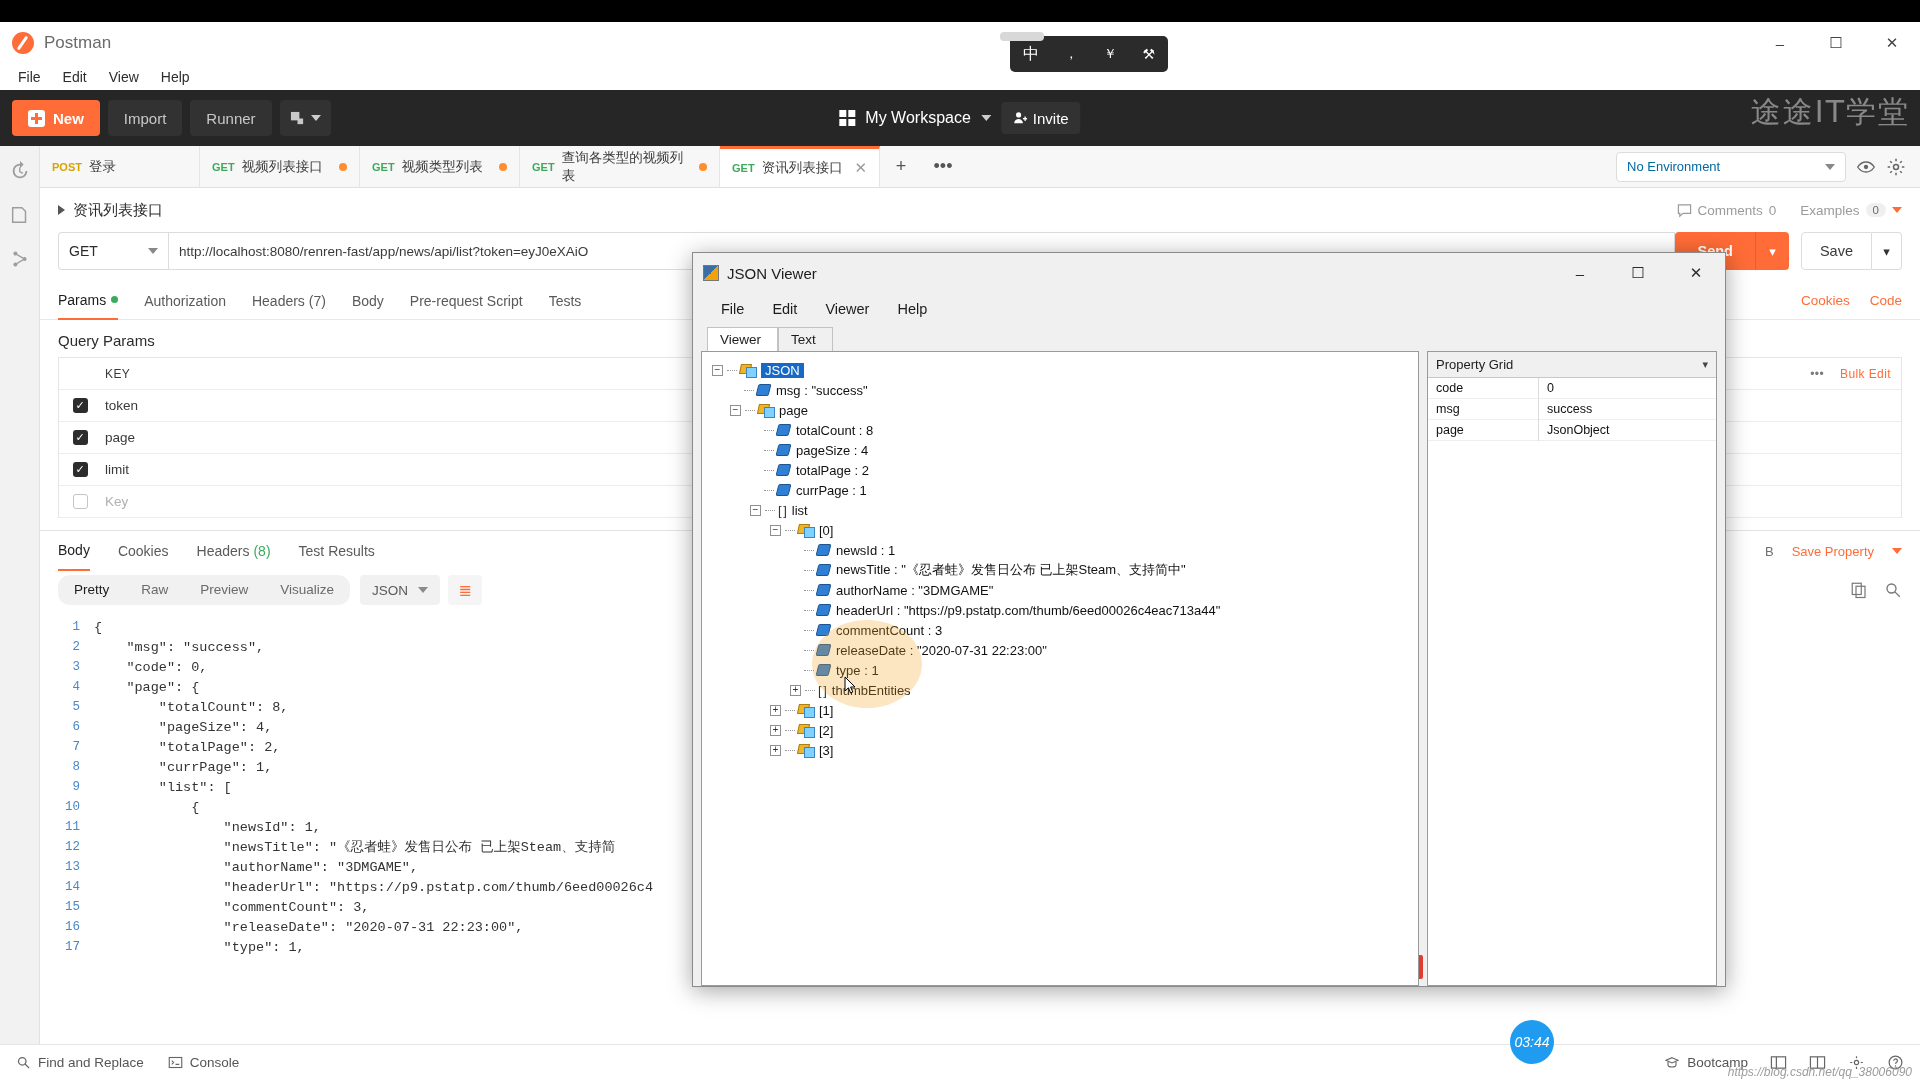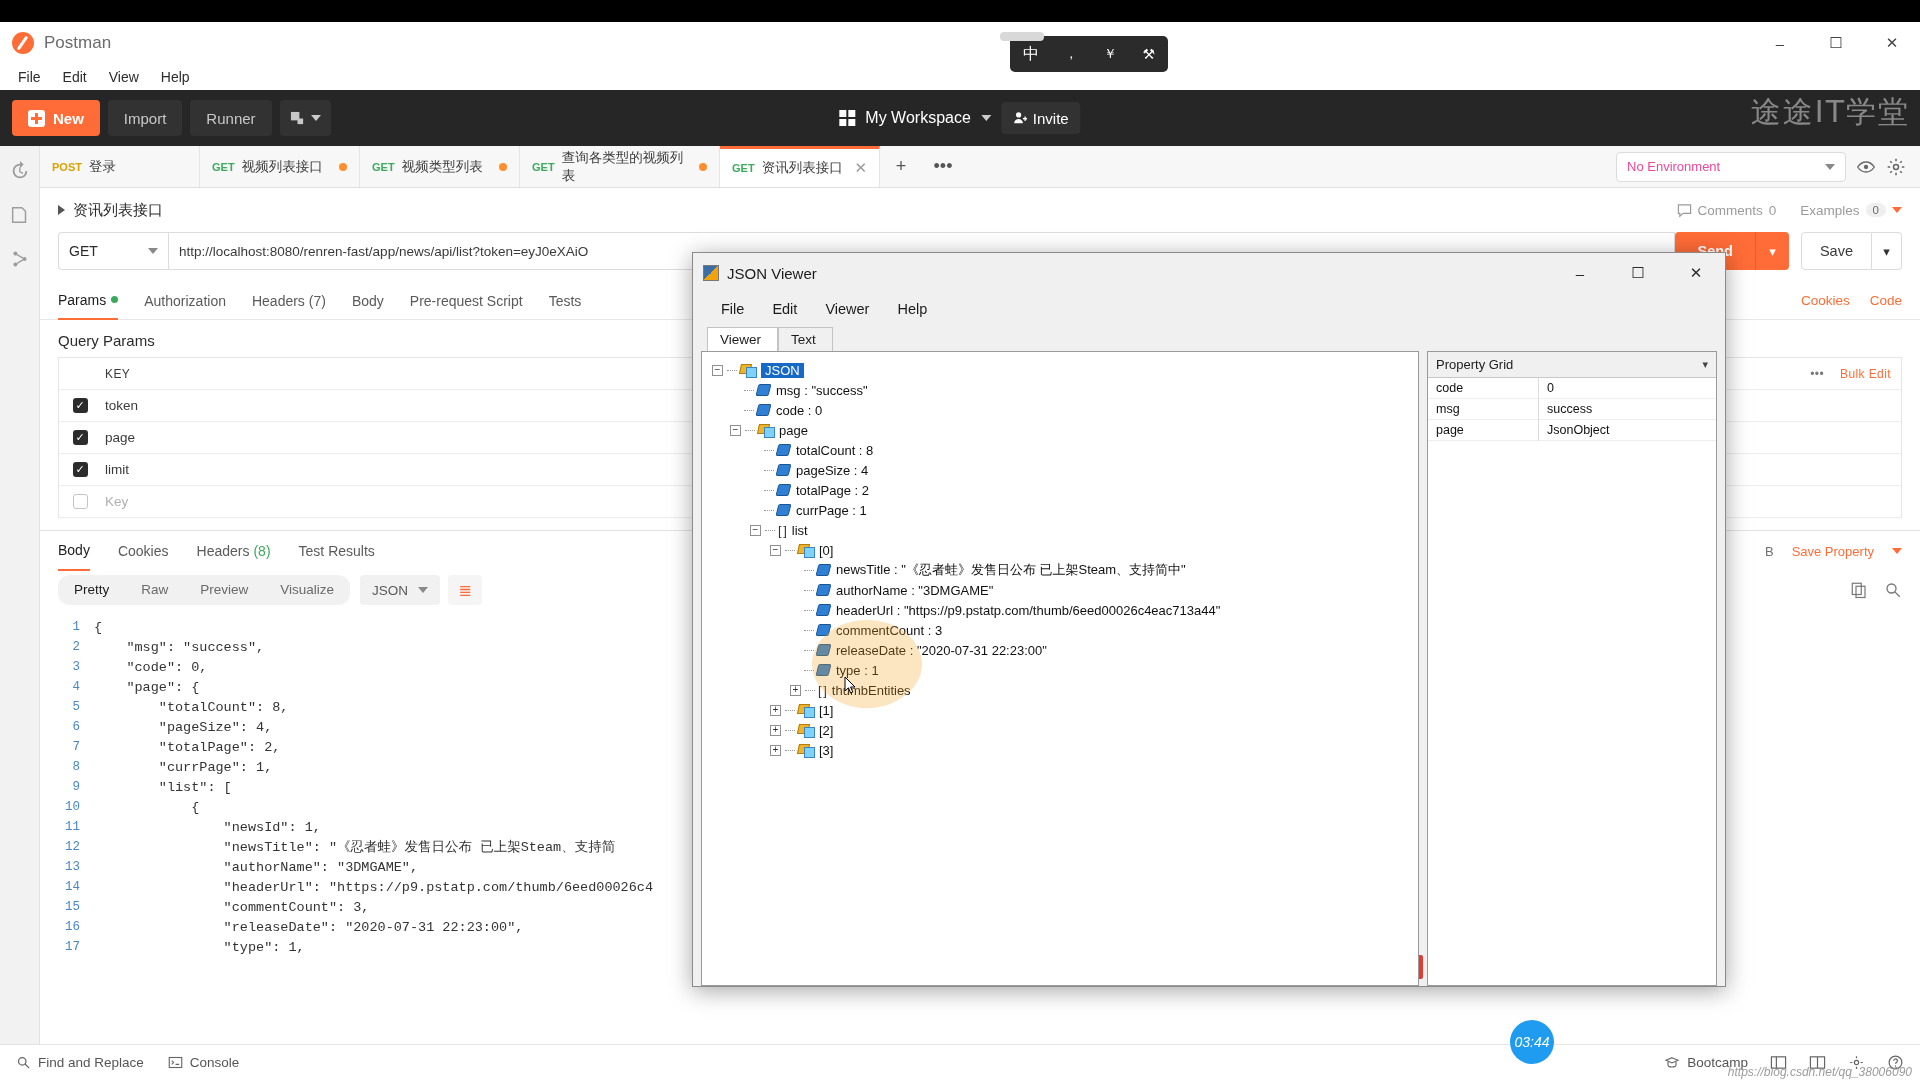--- a/index.html
+++ b/index.html
@@ -273,21 +273,21 @@
         </div>
         <div class="tab active">
           <span class="verb get">GET</span>
           <span>资讯列表接口</span>
           <span class="x">✕</span>
         </div>
         <div class="tab-add">+</div>
         <div class="tab-more">•••</div>
         <div style="margin-left:auto;display:flex;align-items:center;gap:10px;padding:0 14px;">
           <div style="width:230px;height:30px;border:1px solid #dcdcdc;border-radius:4px;display:flex;align-items:center;justify-content:space-between;padding:0 10px;background:#fff;">
-            <span style="color:#ec4899;">No Environment</span>
+            <span style="color:#0369a1;">No Environment</span>
             <span class="caret" style="border-top-color:#888"></span>
           </div>
           <svg width="20" height="20" viewBox="0 0 24 24">
                 <path fill="none" stroke="#666" stroke-width="1.6" d="M2 12s4-6 10-6 10 6 10 6-4 6-10 6S2 12 2 12z"></path>
                 <circle cx="12" cy="12" r="2.6" fill="#666"></circle>
               </svg>
           <svg width="20" height="20" viewBox="0 0 24 24">
                 <circle cx="12" cy="12" r="3" fill="none" stroke="#666" stroke-width="1.8"></circle>
                 <path fill="none" stroke="#666" stroke-width="1.8" d="M12 2v3M12 19v3M2 12h3M19 12h3M5 5l2 2M17 17l2 2M19 5l-2 2M7 17l-2 2"></path>
               </svg>
@@ -565,25 +565,20 @@
             <span class="dash"></span>
                 <span class="ico-obj"></span>
             <span class="sel">JSON</span>
           </div>
 
           <div class="trow" style="padding-left:36px">
             <span class="dash"></span>
                 <span class="ico-val"></span>
             <span>msg : "success"</span>
           </div>
-          <div class="trow" style="padding-left:36px">
-            <span class="dash"></span>
-                <span class="ico-val"></span>
-            <span>code : 0</span>
-          </div>
 
           <div class="trow" style="padding-left:22px">
             <span class="exp">−</span>
             <span class="dash"></span>
                 <span class="ico-obj"></span>
             <span>page</span>
           </div>
 
           <div class="trow" style="padding-left:56px">
             <span class="dash"></span>
@@ -613,20 +608,25 @@
             <span>list</span>
           </div>
 
           <div class="trow" style="padding-left:62px">
             <span class="exp">−</span>
             <span class="dash"></span>
                 <span class="ico-obj"></span>
             <span>[0]</span>
           </div>
 
+          <div class="trow" style="padding-left:96px">
+            <span class="dash"></span>
+                <span class="ico-val"></span>
+            <span>newsId : 1</span>
+          </div>
           <div class="trow" style="padding-left:96px">
             <span class="dash"></span>
                 <span class="ico-val"></span>
             <span>newsTitle : "《忍者蛙》发售日公布 已上架Steam、支持简中"</span>
           </div>
           <div class="trow" style="padding-left:96px">
             <span class="dash"></span>
                 <span class="ico-val"></span>
             <span>authorName : "3DMGAME"</span>
           </div>

